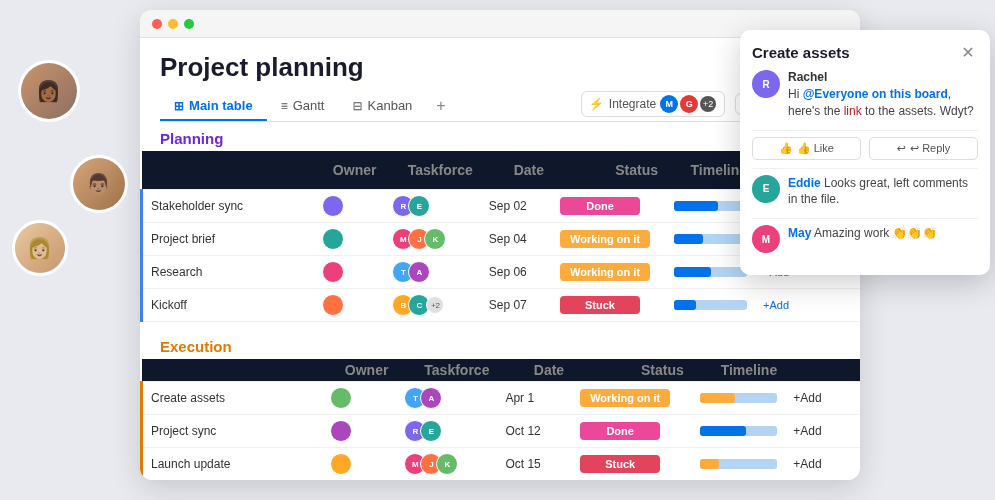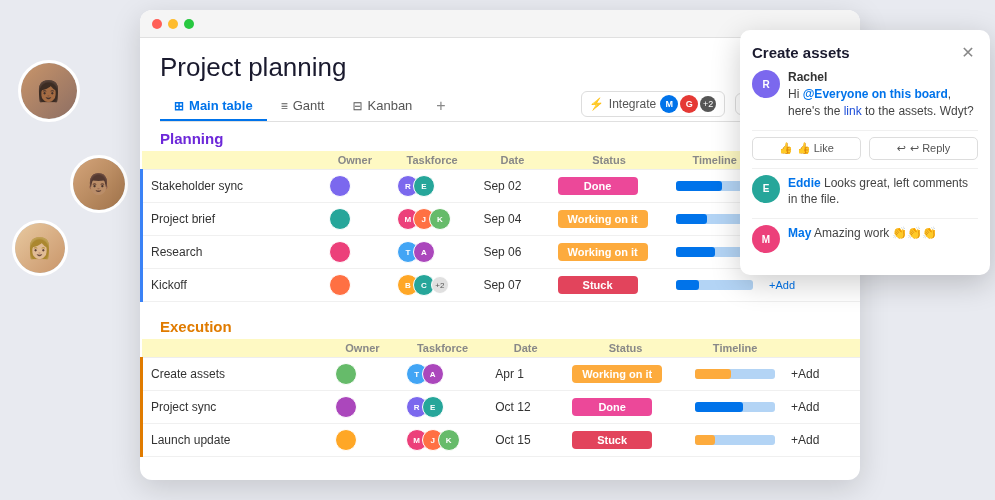--- a/index.html
+++ b/index.html
@@ -57,21 +57,21 @@
       padding: 14px 20px 0;
     }
     .header-top {
       display: flex;
       align-items: center;
       justify-content: space-between;
       margin-bottom: 8px;
     }
     .page-title {
       font-size: 26px;
-      font-weight: 400;
+      font-weight: 700;
       color: #1a1a2e;
     }
     .more-btn {
       width: 28px; height: 28px;
       display: flex; align-items: center; justify-content: center;
       cursor: pointer;
       border-radius: 4px;
       font-size: 18px;
       color: #555;
     }
@@ -162,26 +162,26 @@
     }
     .section-title.planning { color: #6d28d9; }
     .section-title.execution { color: #e07b00; }
 
     
     .task-table {
       width: 100%;
       border-collapse: collapse;
     }
     .task-table th {
-      font-size: 11px;
+      font-size: 14px;
       font-weight: 600;
       color: #888;
-      text-align: center;
+      text-align: right;
       padding: 3px 8px;
-      background: #fef9c3;
+      background: #0f172a;
       border-bottom: 1px solid #eee;
     }
     .task-table td {
       font-size: 12px;
       color: #333;
       padding: 5px 8px;
       border-bottom: 1px solid #f0f0f0;
       vertical-align: middle;
     }
     .task-name-cell {
@@ -294,21 +294,21 @@
       font-size: 10px; font-weight: bold; color: white;
     }
     .av-rachel { background: #7b68ee; }
     .av-eddie { background: #26a69a; }
     .av-may { background: #ec407a; }
 
     .chat-body { flex: 1; }
     .chat-sender { font-weight: 700; font-size: 12px; color: #333; margin-bottom: 2px; }
     .chat-text { font-size: 12px; color: #444; line-height: 1.4; }
     .chat-text .mention { color: #0073ea; font-weight: 600; }
-    .chat-text .link { color: #1d4ed8; cursor: pointer; }
+    .chat-text .link { color: #b91c1c; cursor: pointer; }
 
     .chat-actions {
       display: flex;
       gap: 8px;
       margin-top: 6px;
       padding-top: 6px;
       border-top: 1px solid #f0f0f0;
       margin-bottom: 8px;
     }
     .action-btn {

